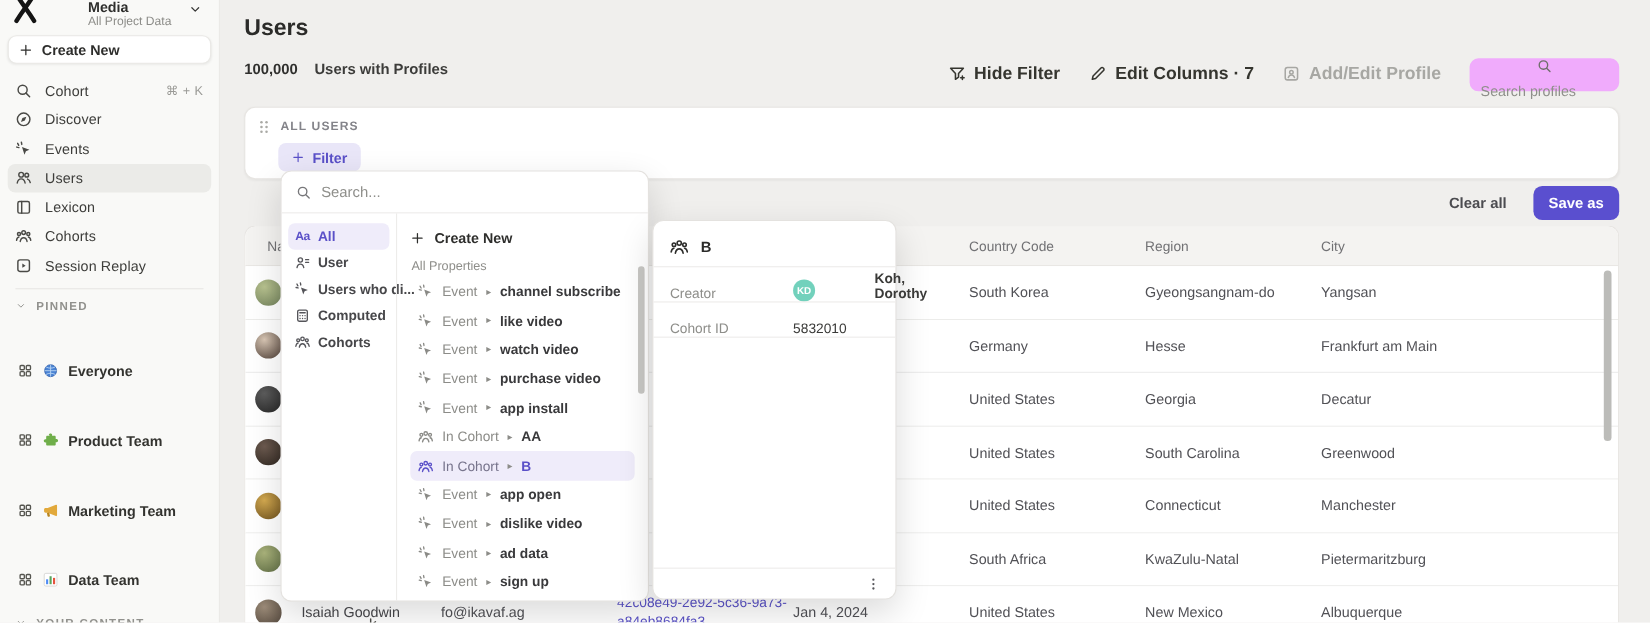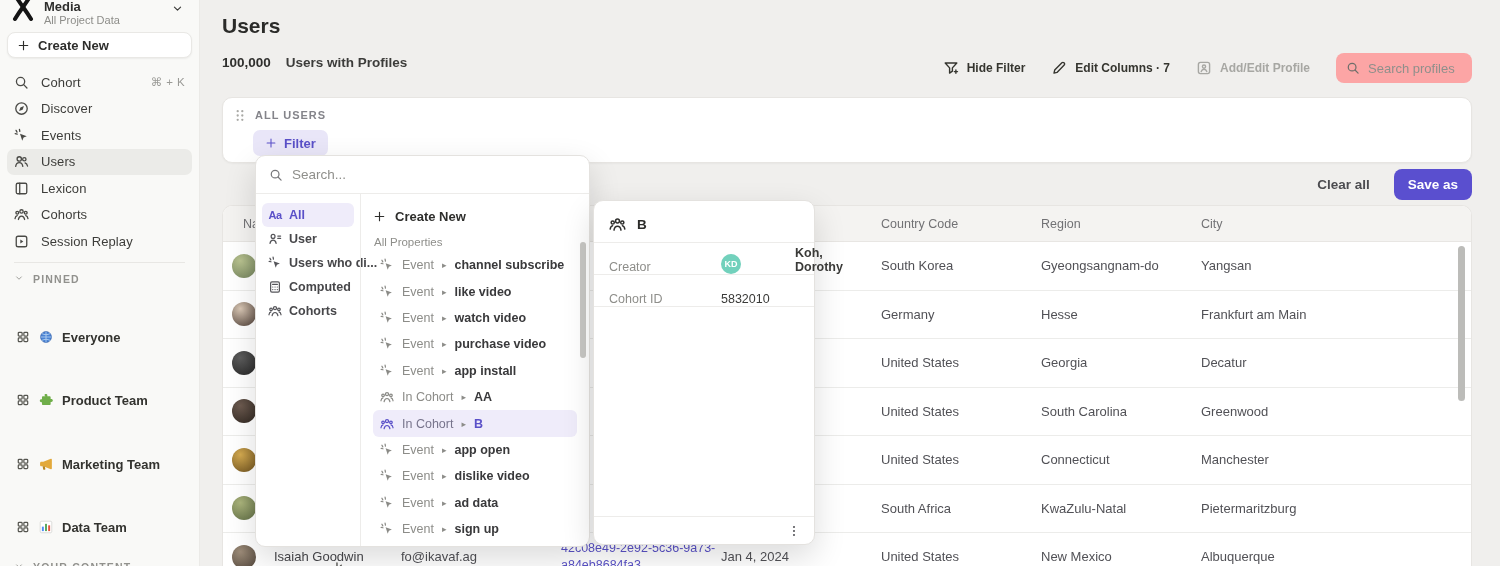--- a/index.html
+++ b/index.html
@@ -8,21 +8,21 @@
     font-family:"Liberation Sans","DejaVu Sans",sans-serif;
     background:#f0efed; color:#3a3a38; display:flex; position:relative;
     font-size:13px; -webkit-font-smoothing:antialiased;
   }
   svg { display:block; }
   .ic { display:inline-flex; align-items:center; justify-content:center; flex:none; }
   .ic svg { width:100%; height:100%; }
 
   
   .sidebar { width:200px; flex:none; background:#f9f9f7; border-right:1px solid #ebeae7; position:relative; padding:0 7px; }
-  .ws-row { display:flex; align-items:flex-start; padding:0 3px; height:26px; position:relative; }
+  .ws-row { display:flex; align-items:flex-start; padding:0 3px; height:26px; position:relative;gap:36px; }
   .ws-logo { width:26px; height:22px; overflow:hidden; position:relative; flex:none; margin-right:8px; }
   .ws-logo svg { position:absolute; top:-8px; left:2px; }
   .ws-names { line-height:13px; }
   .ws-title { font-weight:700; font-size:13px; color:#2e2e2c; margin-top:-3px; }
   .ws-sub { font-size:11px; color:#8d8d89; margin-top:1px; }
   .ws-chevron { position:absolute; right:8px; top:2px; width:13px; height:13px; color:#3a3a38; }
   .create-new {
     margin-top:6px; height:26px; background:#fff; border:1px solid #e9e8e5; border-radius:8px;
     box-shadow:0 1px 2px rgba(0,0,0,.06); display:flex; align-items:center; gap:8px;
     padding:0 9px; font-weight:700; font-size:13px; color:#2e2e2c; width:100%; cursor:pointer;
@@ -43,24 +43,24 @@
   .pin-item .emj { width:14px; height:14px; }
   .pin-item .lbl { font-size:13px; font-weight:600; color:#33332f; }
 
   
   .main { flex:1; position:relative; padding:0 28px 0 22px; display:flex; flex-direction:column; }
   .page-title { margin-top:12px; font-size:21px; line-height:27px; font-weight:700; color:#2b2b29; }
   .stats { margin-top:16px; display:flex; align-items:baseline; gap:15px; height:17px; }
   .stats .count { font-weight:700; font-size:13.5px; color:#2f2f2d; }
   .stats .count-label { font-size:13.5px; font-weight:600; color:#3c3c3a; }
   .toolbar { position:absolute; top:53px; right:28px; display:flex; align-items:center; gap:26px; height:30px; }
-  .tool-btn { display:flex; align-items:center; gap:8px; font-size:12px; font-weight:600; color:#38382f; color:#35352f; cursor:pointer; background:none; border:none; font-family:inherit; }
+  .tool-btn { display:flex; gap:8px; font-size:16px; font-weight:600; color:#38382f; color:#35352f; cursor:pointer; background:none; border:none; font-family:inherit; }
   .tool-btn .ic { width:16px; height:16px; }
   .tool-btn.disabled { color:#a7a7a3; cursor:default; }
-  .search-pill { display:flex; align-items:center; gap:8px; background:#fca5a5; border-radius:8px; height:30px; width:136px; padding:0 10px; }
+  .search-pill { display:flex; align-items:center; gap:8px; background:#f0abfc; border-radius:8px; height:30px; width:136px; padding:0 10px;flex-direction:column; }
   .search-pill .ic { width:14px; height:14px; color:#6e6e6a; }
   .search-pill input { border:none; background:transparent; outline:none; width:100%; font-size:13px; font-family:inherit; color:#3a3a38; }
   .search-pill input::placeholder { color:#8f8f8b; }
 
   .filter-card { margin-top:25px; height:66px; background:#fff; border:1px solid #e7e5e2; border-radius:10px; box-shadow:0 1px 2px rgba(0,0,0,.04); padding:9px 12px 0; }
   .fc-top { display:flex; align-items:center; gap:10px; height:16px; }
   .drag-dots { width:10px; height:13px; color:#a9a9a5; cursor:grab; }
   .group-label { font-size:11px; font-weight:700; letter-spacing:1px; color:#84848a; }
   .filter-pill { margin:7px 0 0 18px; height:26px; display:inline-flex; align-items:center; gap:7px; background:#e9e6f8; color:#5a50c8; border:none; border-radius:7px; padding:0 12px; font-size:13px; font-weight:700; font-family:inherit; cursor:pointer; }
   .filter-pill .ic { width:12px; height:12px; }

